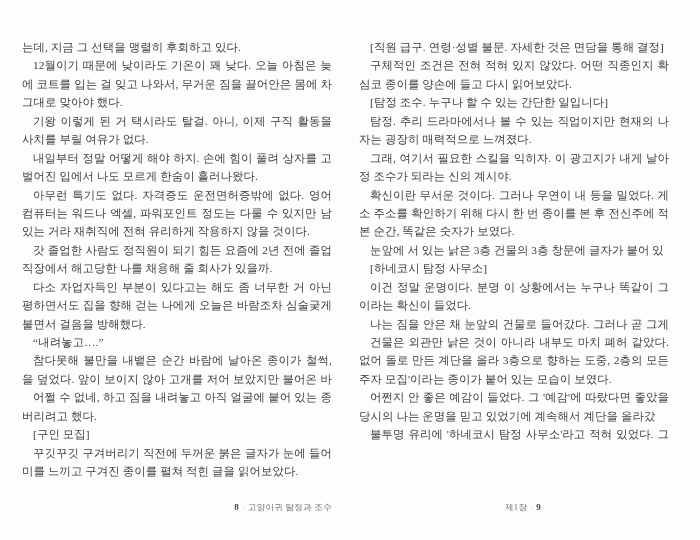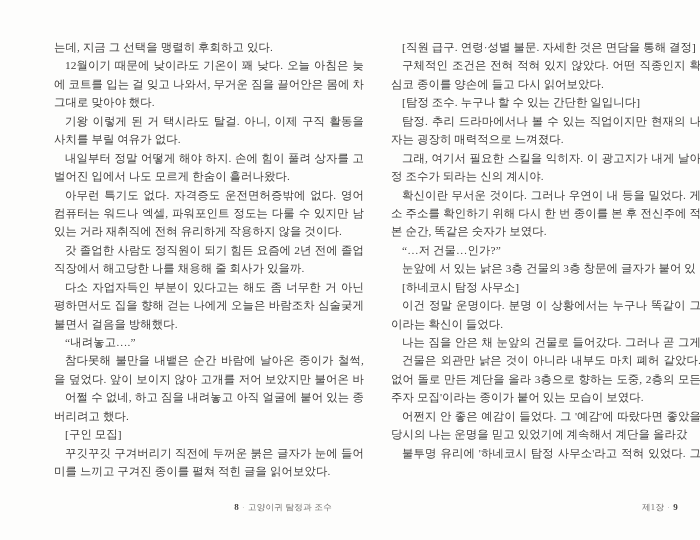--- a/index.html
+++ b/index.html
@@ -14,21 +14,20 @@
     width: 700px; height: 540px;
     background: #fdfdfc;
   }
   .page { position: absolute; top: 0; height: 540px; width: 350px; }
   .page-left  { left: 0; }
   .page-right { left: 350px; }
   .page-body {
     position: absolute;
     top: 38px;
     width: 310px;
-    margin-left: 32px;
   }
   .page-left  .page-body { left: 22px; }
   .page-right .page-body { left: 9px; }
   .textline {
     height: 18.45px;
     line-height: 18.45px;
     font-size: 11.4px;
     color: #3d3b39;
     white-space: normal;
     overflow: hidden;
@@ -37,21 +36,21 @@
   .textline.indent { text-indent: 11px; }
   .textline.justify { text-align: justify; text-align-last: justify; }
   .page-footer {
     position: absolute;
     top: 502px;
     font-size: 8.5px;
     color: #7a7876;
     letter-spacing: 0.3px;
   }
   .page-left  .page-footer { left: 22px; width: 310px; text-align: right; }
-  .page-right .page-footer { left: 18px; width: 310px; text-align: right; }
+  .page-right .page-footer { left: 18px; width: 310px; text-align: center; }
   .page-num { font-weight: bold; color: #413f3d; font-size: 9px; }
   .footer-sep { color: #b5b3b0; padding: 0 3px; font-size: 8px; }
   .footer-title { color: #6e6c6a; }
 </style>
 </head>
 <body>
 
 <div class="spread">
 
   <div class="page page-left">
@@ -92,21 +91,20 @@
         <div class="textline indent justify">구체적인 조건은 전혀 적혀 있지 않았다. 어떤 직종인지 확인하기 위해 무</div>
         <div class="textline">심코 종이를 양손에 들고 다시 읽어보았다.</div>
         <div class="textline indent">[탐정 조수. 누구나 할 수 있는 간단한 일입니다]</div>
         <div class="textline indent justify">탐정. 추리 드라마에서나 볼 수 있는 직업이지만 현재의 나에게 그 두 글</div>
         <div class="textline">자는 굉장히 매력적으로 느껴졌다.</div>
         <div class="textline indent justify">그래, 여기서 필요한 스킬을 익히자. 이 광고지가 내게 날아온 건 분명 탐</div>
         <div class="textline">정 조수가 되라는 신의 계시야.</div>
         <div class="textline indent justify">확신이란 무서운 것이다. 그러나 우연이 내 등을 밀었다. 게다가 탐정 사무</div>
         <div class="textline justify">소 주소를 확인하기 위해 다시 한 번 종이를 본 후 전신주에 적힌 번지수를</div>
         <div class="textline">본 순간, 똑같은 숫자가 보였다.</div>
-        <div class="textline indent">“…저 건물…인가?”</div>
         <div class="textline indent">눈앞에 서 있는 낡은 3층 건물의 3층 창문에 글자가 붙어 있었다.</div>
         <div class="textline indent">[하네코시 탐정 사무소]</div>
         <div class="textline indent justify">이건 정말 운명이다. 분명 이 상황에서는 누구나 똑같이 그렇게 생각할 것</div>
         <div class="textline">이라는 확신이 들었다.</div>
         <div class="textline indent justify">나는 짐을 안은 채 눈앞의 건물로 들어갔다. 그러나 곧 그게 얼마나 생각</div>
         <div class="textline indent justify">건물은 외관만 낡은 것이 아니라 내부도 마치 폐허 같았다. 엘리베이터가</div>
         <div class="textline justify">없어 돌로 만든 계단을 올라 3층으로 향하는 도중, 2층의 모든 사무실에 '입</div>
         <div class="textline">주자 모집'이라는 종이가 붙어 있는 모습이 보였다.</div>
         <div class="textline indent justify">어쩐지 안 좋은 예감이 들었다. 그 '예감'에 따랐다면 좋았을지 모르겠지만</div>
         <div class="textline">당시의 나는 운명을 믿고 있었기에 계속해서 계단을 올라갔다.</div>

